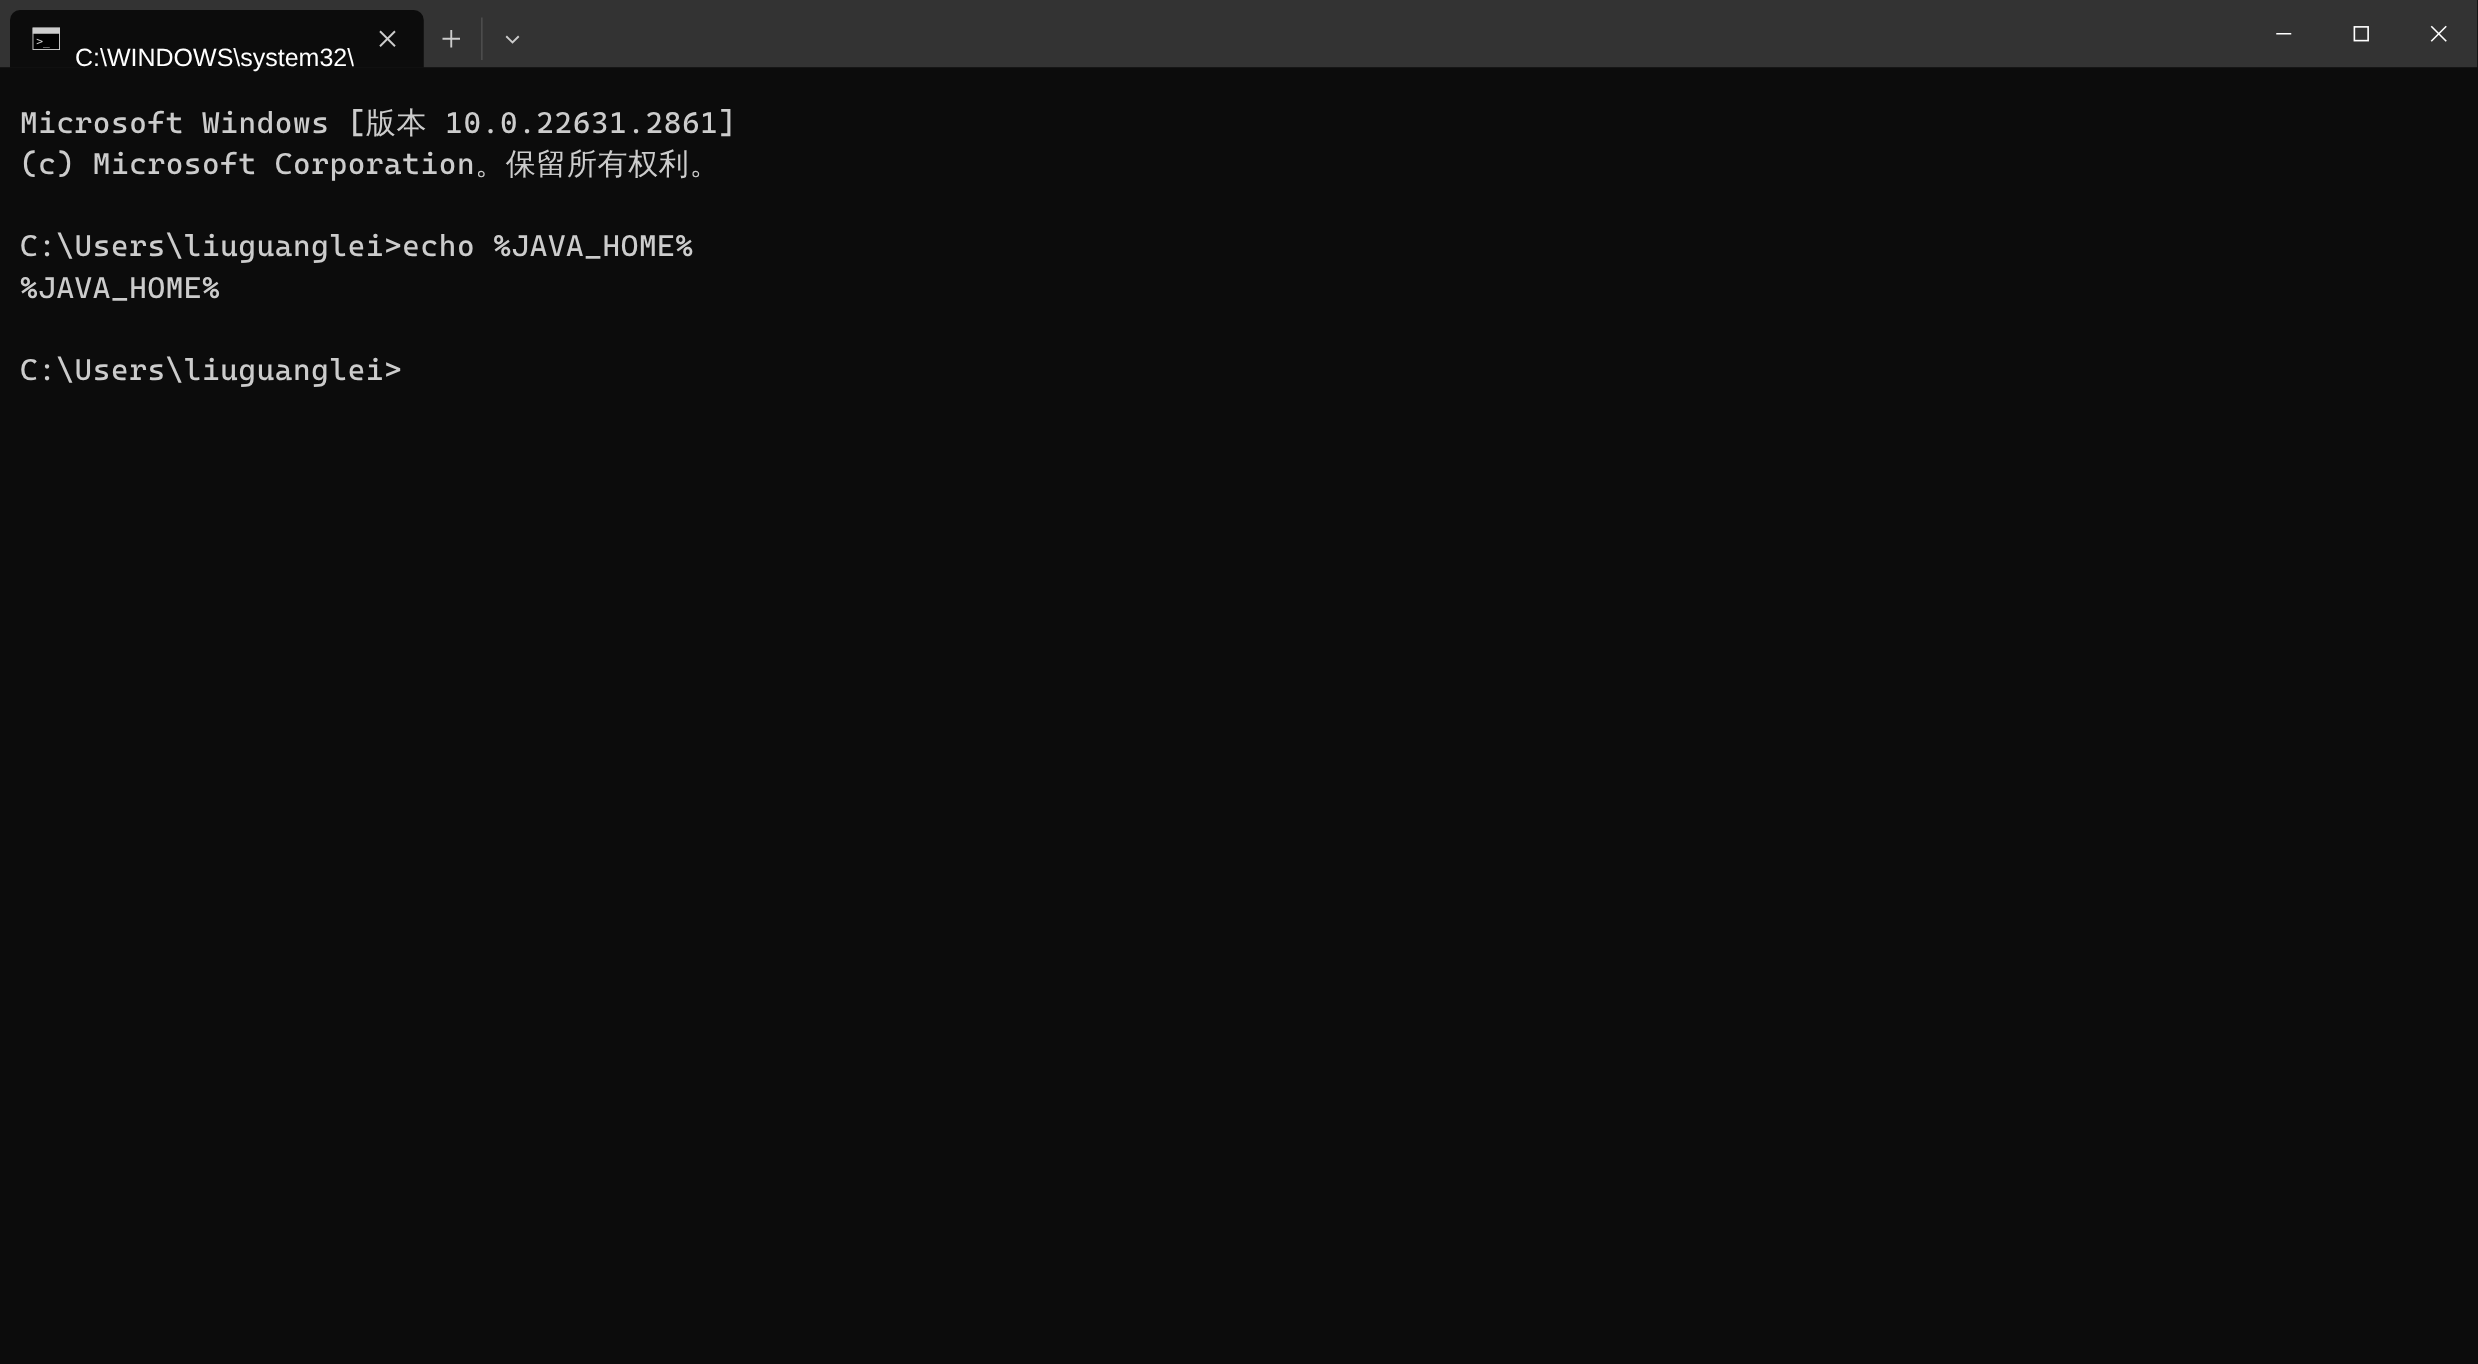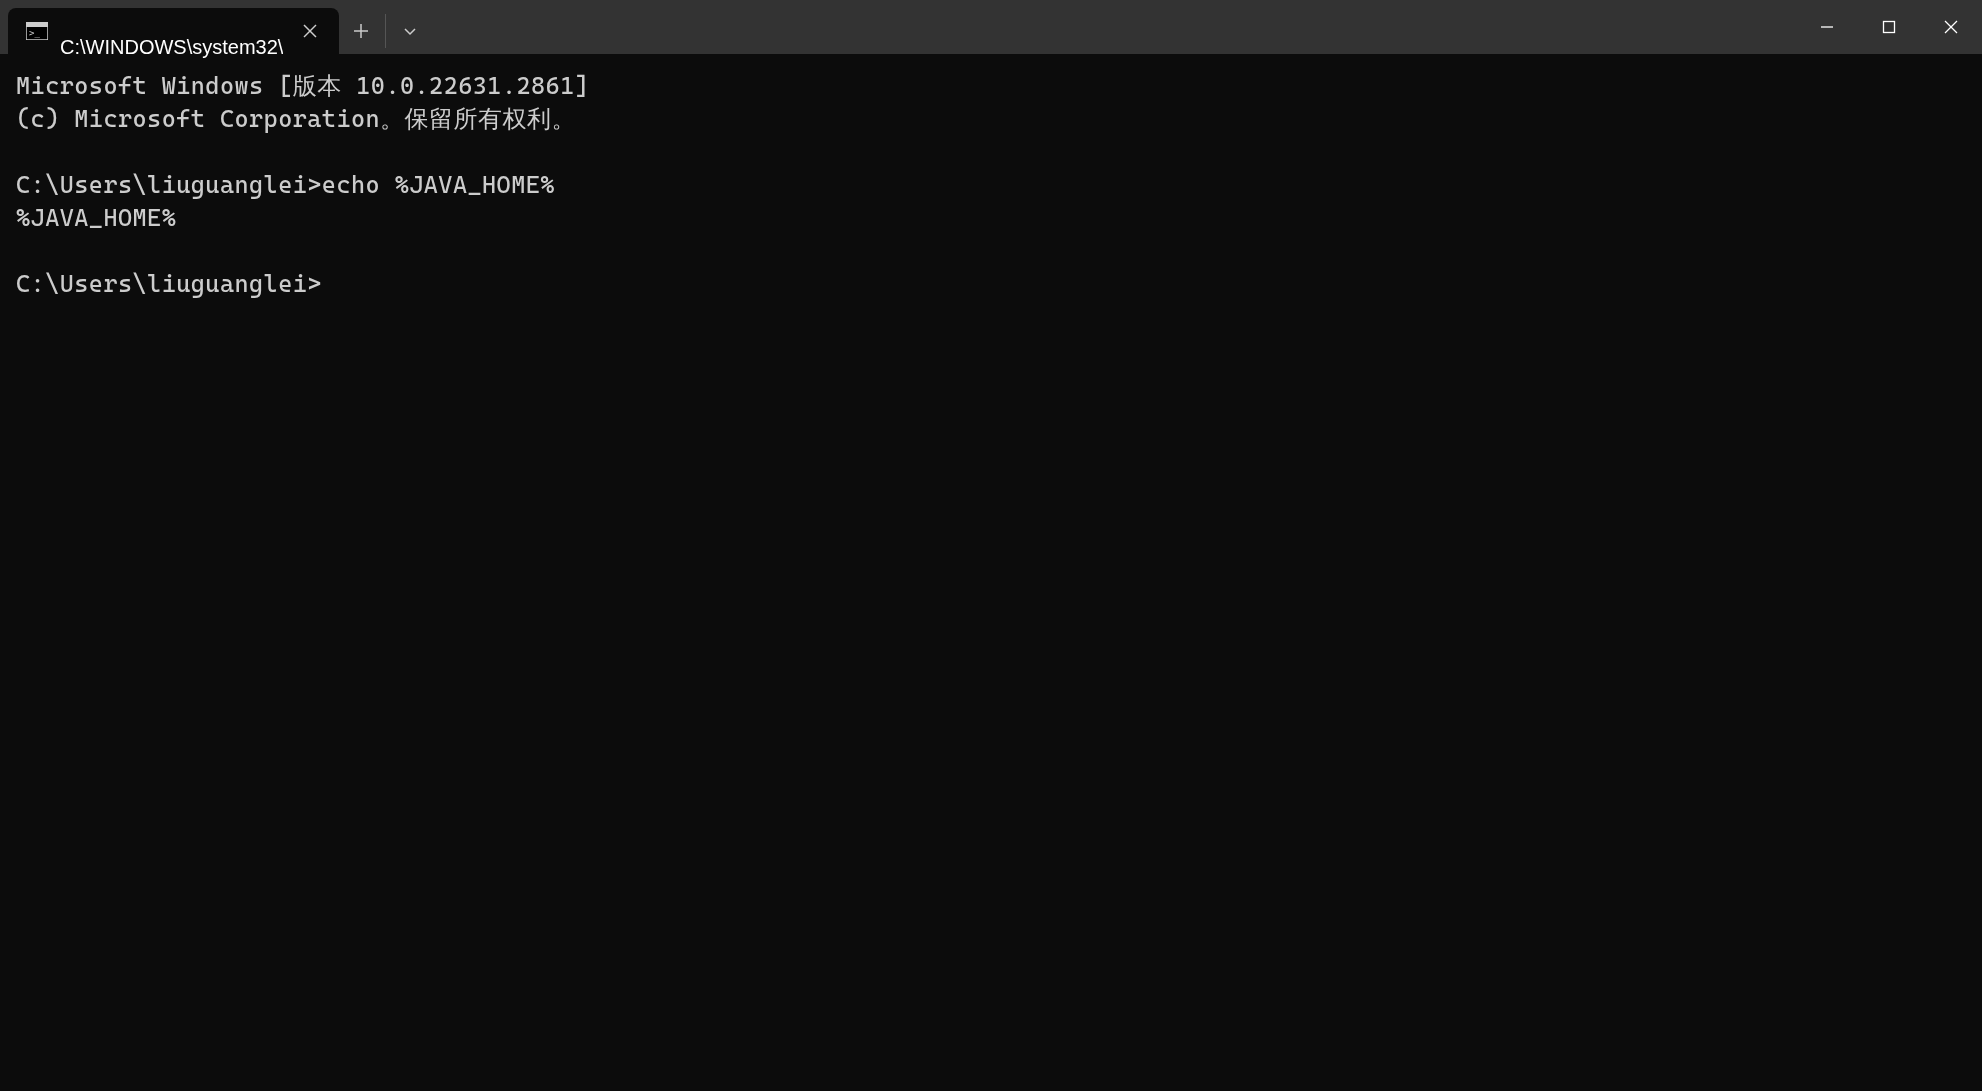--- a/index.html
+++ b/index.html
@@ -91,21 +91,21 @@
     .win-btn {
       width: 62px;
       display: flex;
       align-items: center;
       justify-content: center;
       cursor: pointer;
     }
     .terminal-body {
       flex: 1;
       background: #0c0c0c;
-      padding: 16px 16px;
+      padding: 28px 16px;
       overflow: auto;
     }
     .terminal-content {
       font-family: "Consolas", "Cascadia Mono", monospace;
       font-size: 24px;
       color: #cccccc;
       line-height: 33px;
       white-space: pre;
       letter-spacing: 0.5px;
     }

